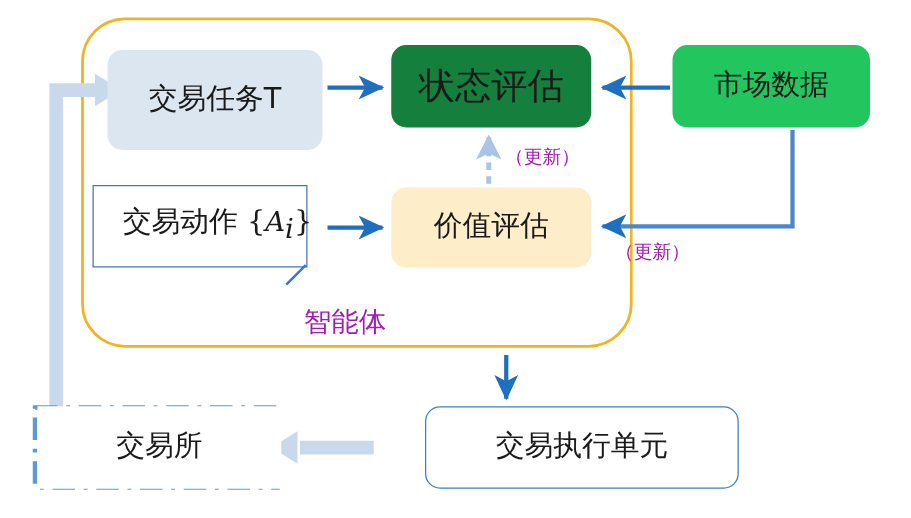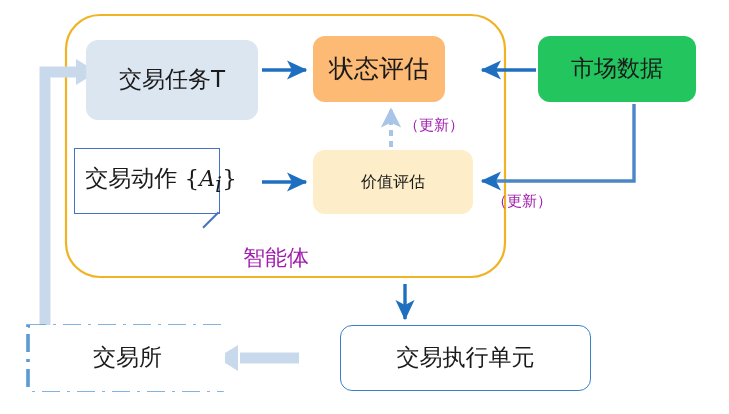--- a/index.html
+++ b/index.html
@@ -40,21 +40,21 @@
   
   .n-task {
     left: 86px;  top: 40px;  width: 172px; height: 80px;
     background: #dce6f1;
     border-radius: 12px;
     font-size: 23px;
   }
 
   
   .n-action {
-    left: 74px; top: 148px; width: 146px; height: 66px;
+    left: 74px; top: 148px; width: 172px; height: 66px;
     background: #ffffff;
     border: 1.6px solid #4472c4;
     font-size: 23px;
     padding-left: 28px;
   }
   .fold-line {
     position: absolute;
     right: 0px; bottom: 0px;
     width: 22px; height: 1.6px;
     background: #4472c4;
@@ -67,30 +67,30 @@
     font-size: 22px;
   }
   .brace {
     font-family: "DejaVu Serif", "Liberation Serif", serif;
     font-style: normal;
     font-size: 23px;
   }
 
   
   .n-state {
-    left: 313px; top: 36px; width: 132px; height: 66px;
-    background: #fdba74;
-    border-radius: 12px;
-    font-size: 25px;
+    left: 313px; top: 36px; width: 160px; height: 66px;
+    background: #15803d;
+    border-radius: 12px;
+    font-size: 29px;
   }
   .n-value {
     left: 313px; top: 150px; width: 160px; height: 64px;
     background: #fdeec9;
     border-radius: 12px;
-    font-size: 16px;
+    font-size: 23px;
   }
 
   
   .n-market {
     left: 538px; top: 36px; width: 158px; height: 66px;
     background: #22c55e;
     border-radius: 12px;
     font-size: 23px;
   }
 

